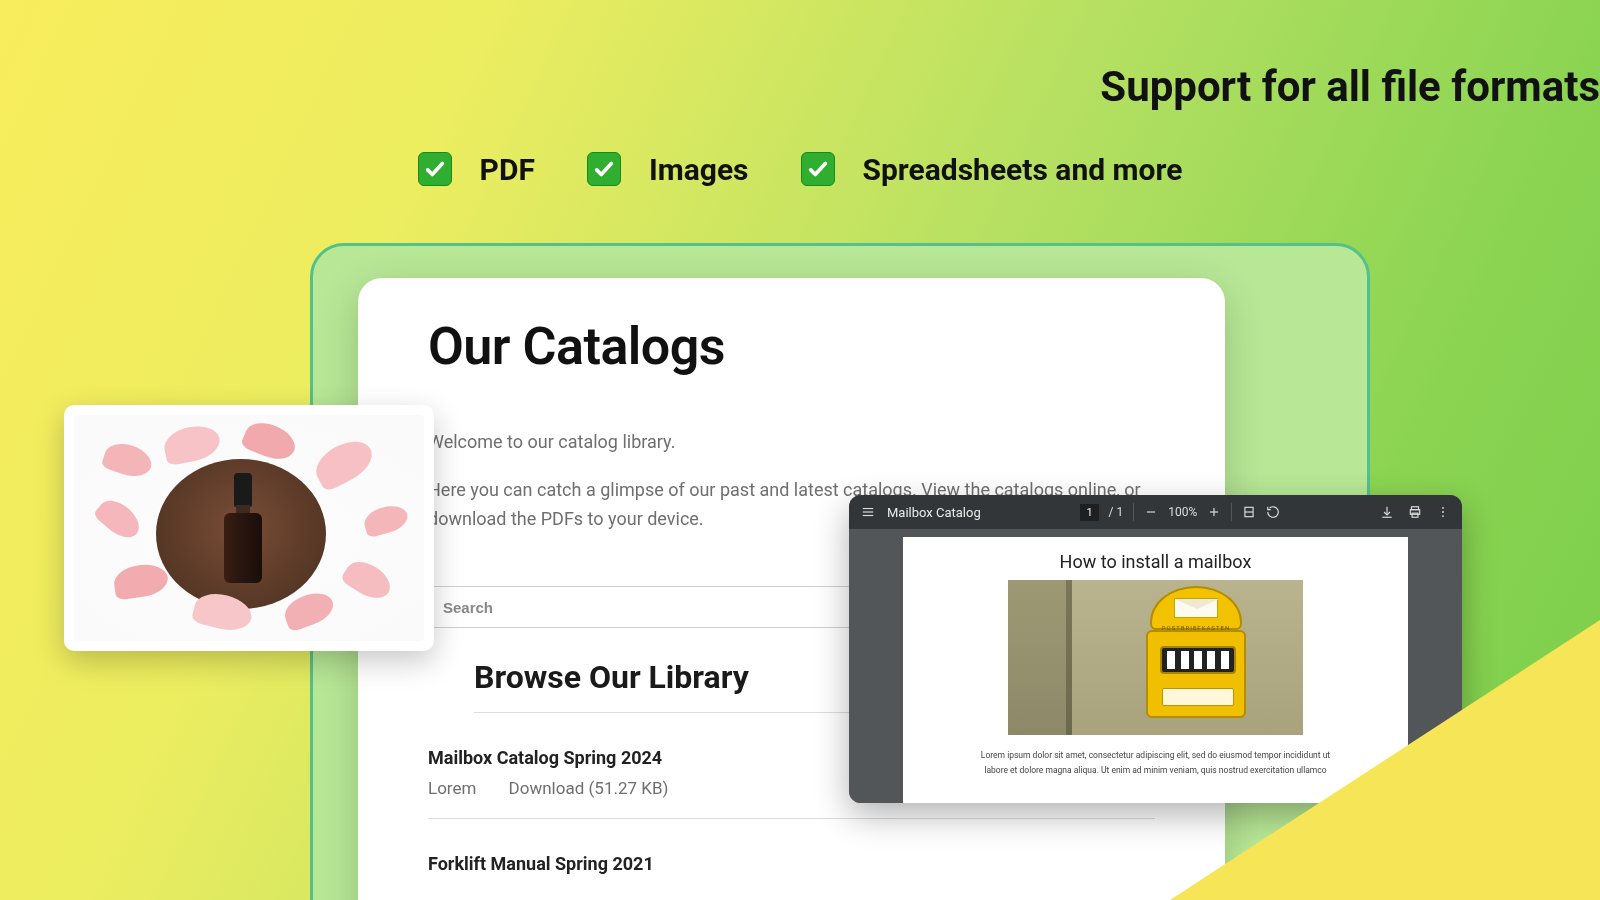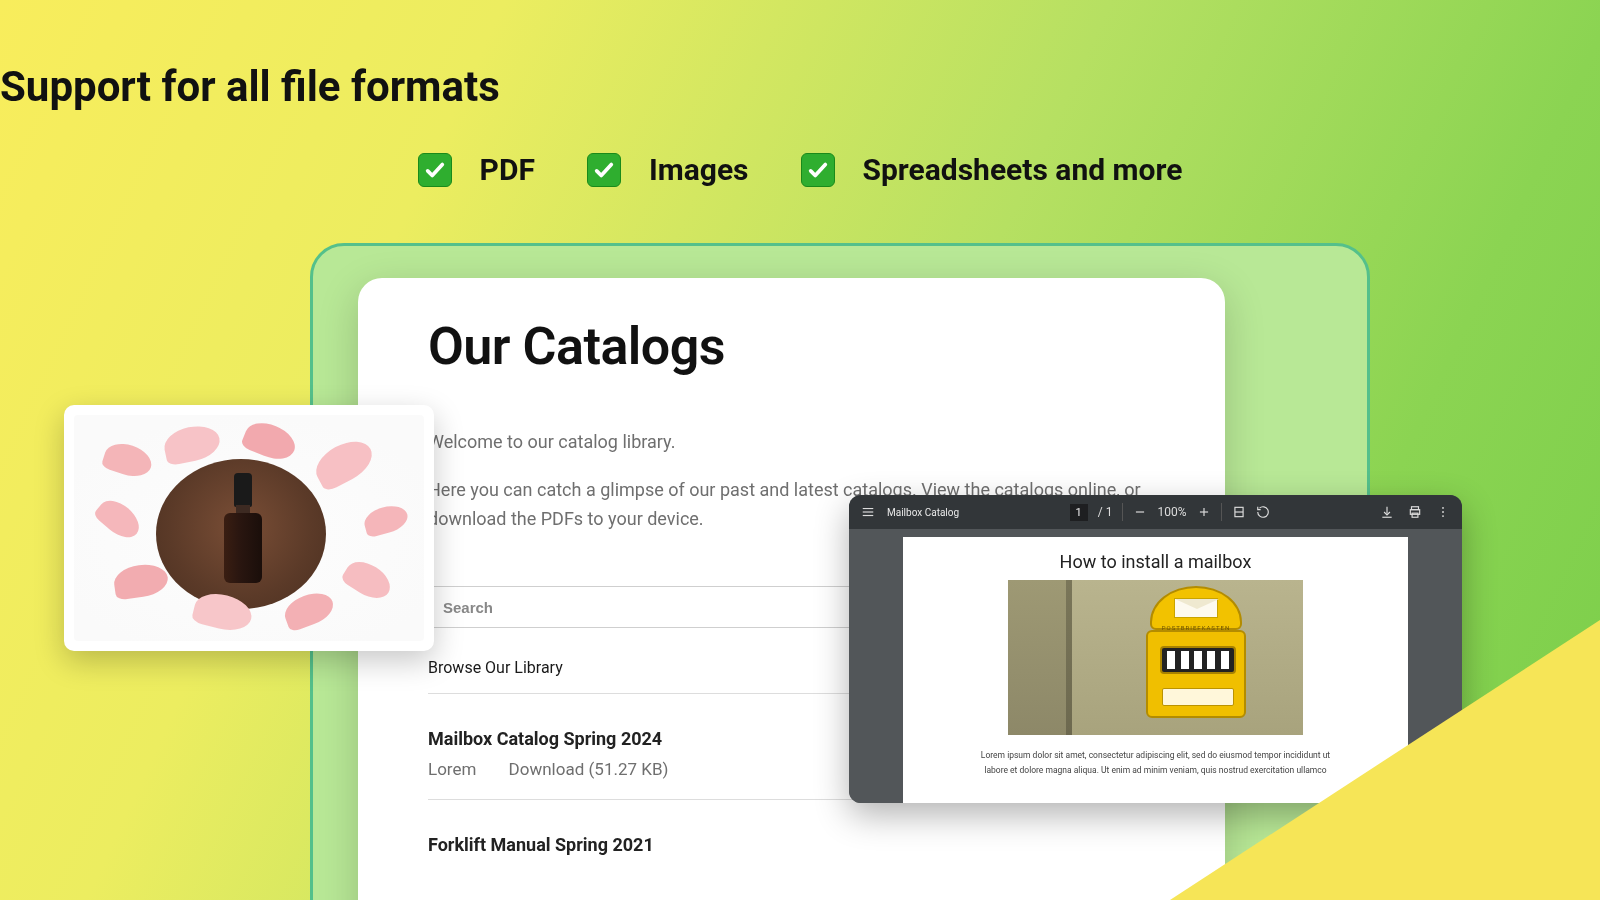--- a/index.html
+++ b/index.html
@@ -14,37 +14,37 @@
     .bg::after {
       content: "";
       position: absolute;
       right: 0; bottom: 0;
       width: 0; height: 0;
       border-right: 430px solid #f6e557;
       border-top: 280px solid transparent;
     }
     .headline {
       position: absolute;
-      top: 62px; left: 0; right: 0;
-      text-align: left;
+      top: 62px; left: 7px; right: 0;
+      text-align: right;
       font-size: 42px;
       font-weight: 700;
       color: #111;
     }
     .format-row {
       position: absolute;
       top: 152px; left: 0; right: 0;
       display: flex;
       justify-content: center;
       gap: 52px;
       font-size: 30px;
       font-weight: 700;
       color: #111;
     }
-    .format-item { display: flex; align-items: flex-end; gap: 28px; }
+    .format-item { display: flex; align-items: flex-start; gap: 28px; }
     .check {
       display: inline-flex; align-items: center; justify-content: center;
       width: 34px; height: 34px;
       background: #2fae2f;
       border-radius: 6px;
       border: 1px solid #1a8a1a;
     }
     .check svg { width: 22px; height: 22px; }
 
     
@@ -85,26 +85,27 @@
       border: 1px solid #cfcfcf;
       padding: 0 14px;
       font-size: 15px;
       color: #333;
       margin-top: 34px;
       margin-bottom: 30px;
       font-weight: bold;
     }
     .search-box::placeholder { color: #888; }
     .sub-head {
-      font-size: 16px;
-      font-weight: 400;
+      font-size: 32px;
+      font-weight: 700;
       color: #1a1a1a;
       padding-bottom: 16px;
       border-bottom: 1px solid #ddd;
       margin-bottom: 22px;
+      margin-left: 46px;
     }
     .entry { padding-bottom: 20px; border-bottom: 1px solid #ddd; margin-bottom: 22px; margin-top: 34px; }
     .entry-title { font-size: 18px; font-weight: 700; color: #222; margin-bottom: 10px; }
     .entry-links { font-size: 17px; color: #6f6f6f; }
     .entry-links span { margin-right: 28px; cursor: pointer; }
 
     
     .left-card {
       position: absolute;
       top: 405px;
@@ -184,21 +185,21 @@
       height: 34px;
       background: #323639;
       display: flex;
       align-items: center;
       padding: 0 12px;
       gap: 10px;
       font-size: 12px;
       color: #dcdcdc;
     }
     .vt-left { display: flex; align-items: center; gap: 12px; }
-    .vt-title { font-size: 10px; color: #e9e9e9; }
+    .vt-title { font-size: 13px; color: #e9e9e9; }
     .vt-center { flex: 1; display: flex; justify-content: center; align-items: center; gap: 10px; }
     .page-box { background: #1e1f21; padding: 2px 6px; font-size: 11px; color: #eee; }
     .vt-sep { width: 1px; height: 18px; background: #555; }
     .vt-right { display: flex; align-items: center; gap: 14px; }
     .tb-icon { width: 14px; height: 14px; display: inline-flex; align-items: center; justify-content: center; cursor: pointer; }
     .tb-icon svg { width: 14px; height: 14px; }
     .viewer-body { flex: 1; background: #525659; display: flex; justify-content: center; padding: 8px 54px 0 54px; }
     .page {
       background: #fff;
       width: 100%;

